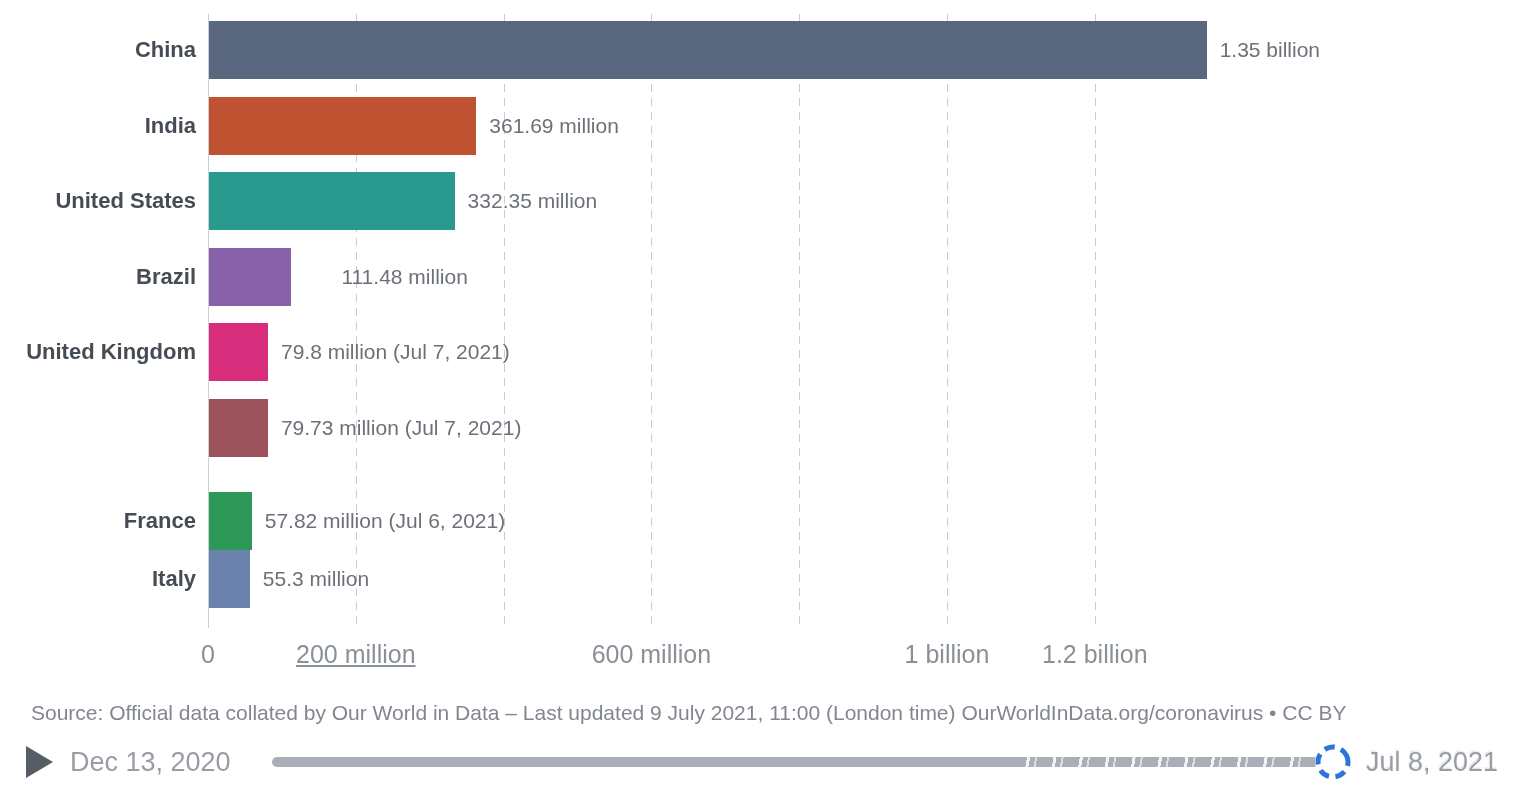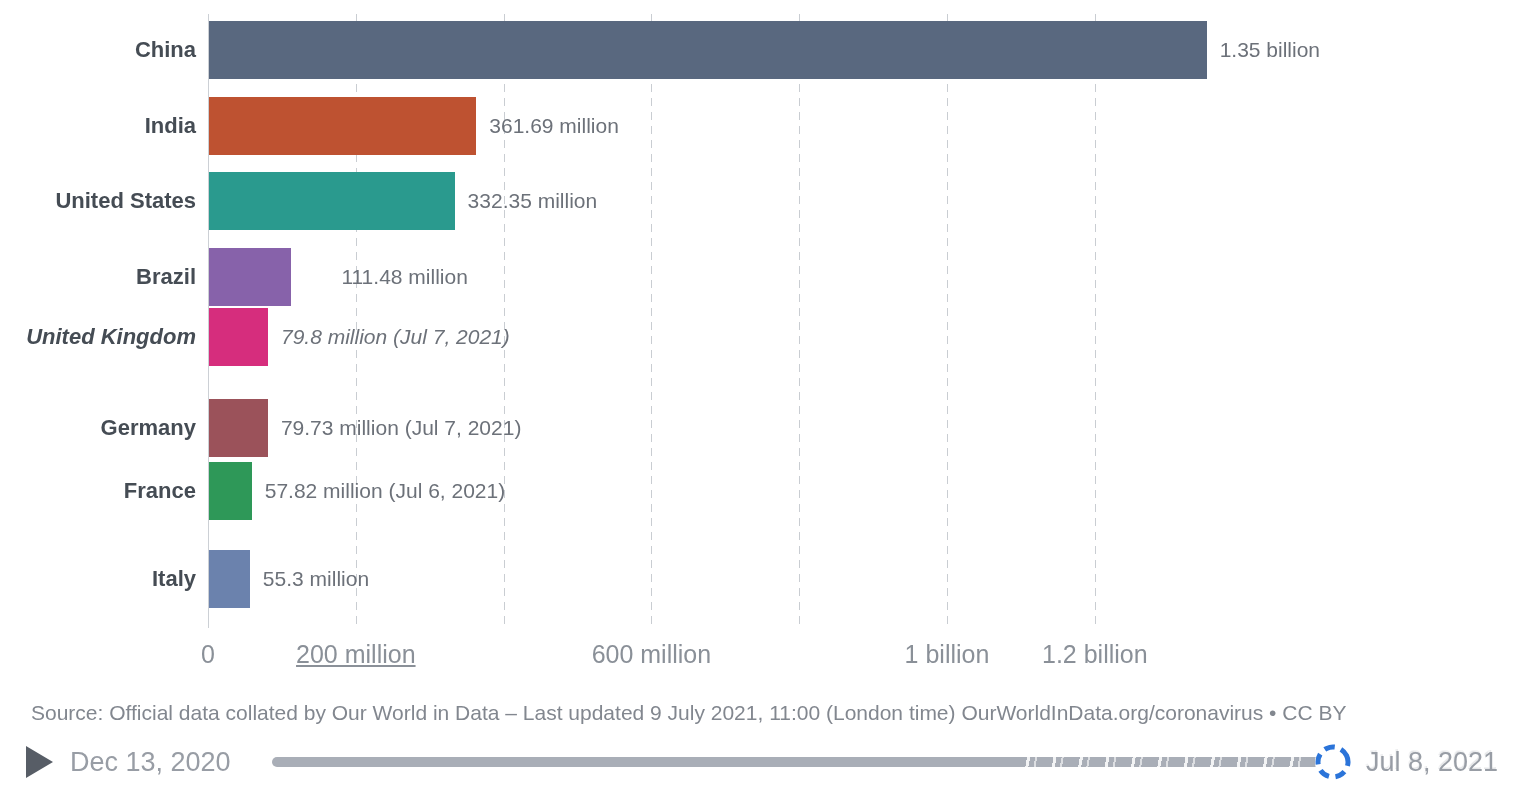--- a/index.html
+++ b/index.html
@@ -100,31 +100,30 @@
         <div class="bar-row" style="top: 172px; height: 58px;">
           <div class="country-label" style="line-height: 58px;">United States</div>
           <div class="bar" style="left: 209px; top: 0px; width: 245.607px; height: 58px; background: rgb(42, 154, 142);"></div>
           <div class="value-label" style="left: 467.607px; line-height: 58px;">332.35 million</div>
         </div>
         <div class="bar-row" style="top: 247.5px; height: 58px;">
           <div class="country-label" style="line-height: 58px;">Brazil</div>
           <div class="bar" style="left: 209px; top: 0px; width: 82.3837px; height: 58px; background: rgb(135, 98, 170);"></div>
           <div class="value-label" style="left: 304.384px; line-height: 58px; margin-left: 37px;">111.48 million</div>
         </div>
-        <div class="bar-row" style="top: 308px; height: 58px; font-style: italic;">
+        <div class="bar-row" style="top: 323px; height: 58px;">
           <div class="country-label" style="line-height: 58px;">United Kingdom</div>
           <div class="bar" style="left: 209px; top: 0px; width: 58.9722px; height: 58px; background: rgb(214, 45, 125);"></div>
           <div class="value-label" style="left: 280.972px; line-height: 58px;">79.8 million (Jul 7, 2021)</div>
         </div>
         <div class="bar-row" style="top: 398.5px; height: 58px;">
-          <div class="country-label" style="line-height: 58px;">Germany</div>
           <div class="bar" style="left: 209px; top: 0px; width: 58.9205px; height: 58px; background: rgb(155, 82, 90);"></div>
           <div class="value-label" style="left: 280.92px; line-height: 58px; text-align: center;">79.73 million (Jul 7, 2021)</div>
         </div>
-        <div class="bar-row" style="top: 462px; height: 58px;">
+        <div class="bar-row" style="top: 492px; height: 58px;">
           <div class="country-label" style="line-height: 58px;">France</div>
           <div class="bar" style="left: 209px; top: 0px; width: 42.729px; height: 58px; background: rgb(46, 152, 88);"></div>
           <div class="value-label" style="left: 264.729px; line-height: 58px;">57.82 million (Jul 6, 2021)</div>
         </div>
         <div class="bar-row" style="top: 549.5px; height: 58px;">
           <div class="country-label" style="line-height: 58px;">Italy</div>
           <div class="bar" style="left: 209px; top: 0px; width: 40.8667px; height: 58px; background: rgb(107, 130, 173);"></div>
           <div class="value-label" style="left: 262.867px; line-height: 58px;">55.3 million</div>
         </div>
       </div>

